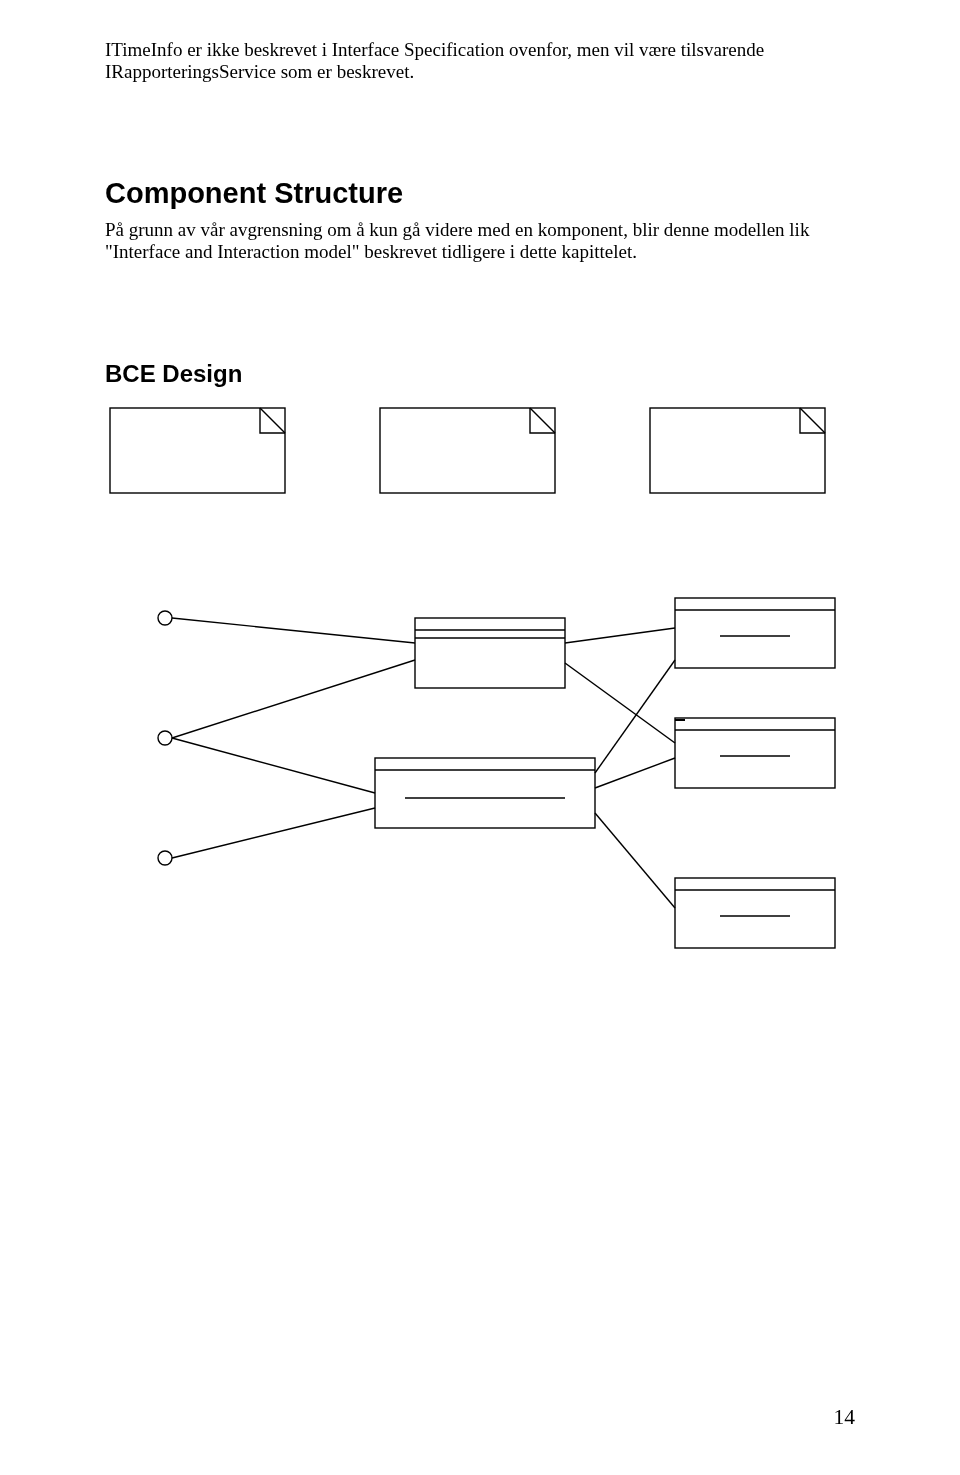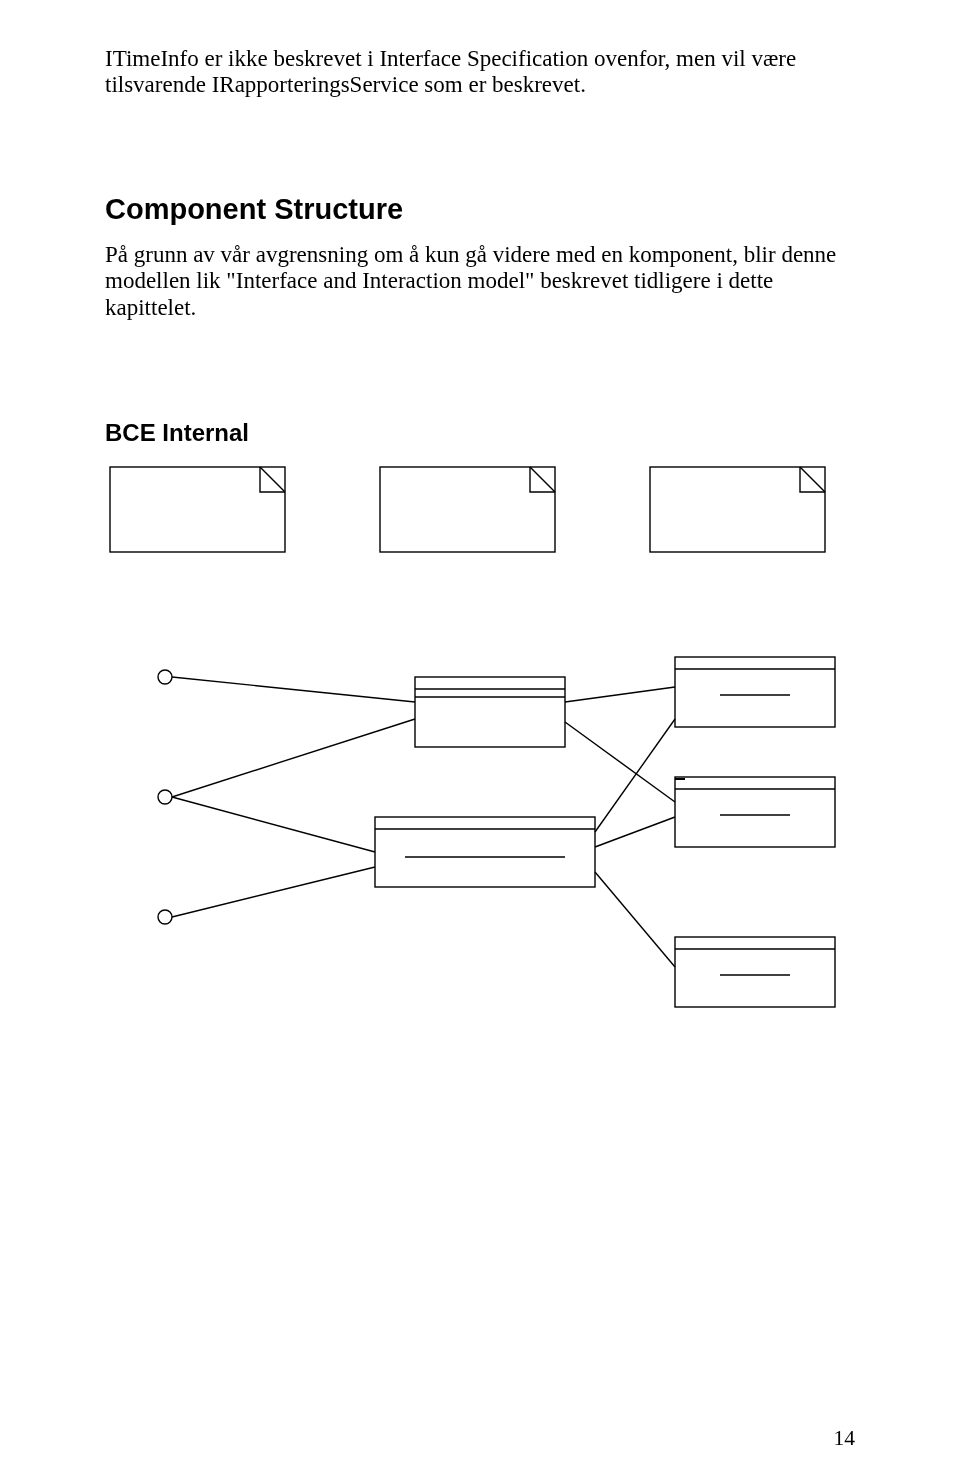--- a/index.html
+++ b/index.html
@@ -11,23 +11,23 @@
     width: 960px;
   }
   .page {
     position: relative;
     width: 960px;
     height: 1475px;
     padding: 30px 105px 0 105px;
     box-sizing: border-box;
   }
   .body-text {
-    font-size: 23px;
+    font-size: 19px;
     line-height: 1.15;
-    margin: 16px 0 26px 0;
+    margin: 9px 0 26px 0;
   }
   .h2 {
     font-family: Arial, Helvetica, sans-serif;
     font-weight: bold;
     font-size: 29px;
     margin: 34px 0 4px 0;
   }
   .h3 {
     font-family: Arial, Helvetica, sans-serif;
     font-weight: bold;
@@ -36,21 +36,21 @@
   }
   .gap-block {
     height: 34px;
   }
   .diagram-wrap {
     width: 100%;
     margin-top: 10px;
   }
   .page-number {
     position: absolute;
-    bottom: 24px;
+    bottom: 45px;
     right: 105px;
     font-size: 21.5px;
   }
   svg { display: block; }
 </style>
 </head>
 <body>
 
 <div class="page">
 
@@ -60,21 +60,21 @@
 
   <h2 class="h2">Component Structure</h2>
 
   <p class="body-text">På grunn av vår avgrensning om å kun gå videre med en komponent, blir denne modellen lik "Interface and Interaction model" beskrevet tidligere i dette kapittelet.</p>
 
   <div class="gap-block"></div>
 
 
   <div style="height:12px"></div>
 
-  <h3 class="h3">BCE Internal</h3>
+  <h3 class="h3">BCE Design</h3>
 
 
   <div class="diagram-wrap">
     <svg width="750" height="620" viewBox="0 0 750 620">
       <g fill="none" stroke="#000" stroke-width="1.4">
 
         <g>
           <rect x="5" y="10" width="175" height="85"></rect>
           <path d="M155 10 L155 35 L180 35"></path>
           <path d="M155 10 L180 35"></path>

